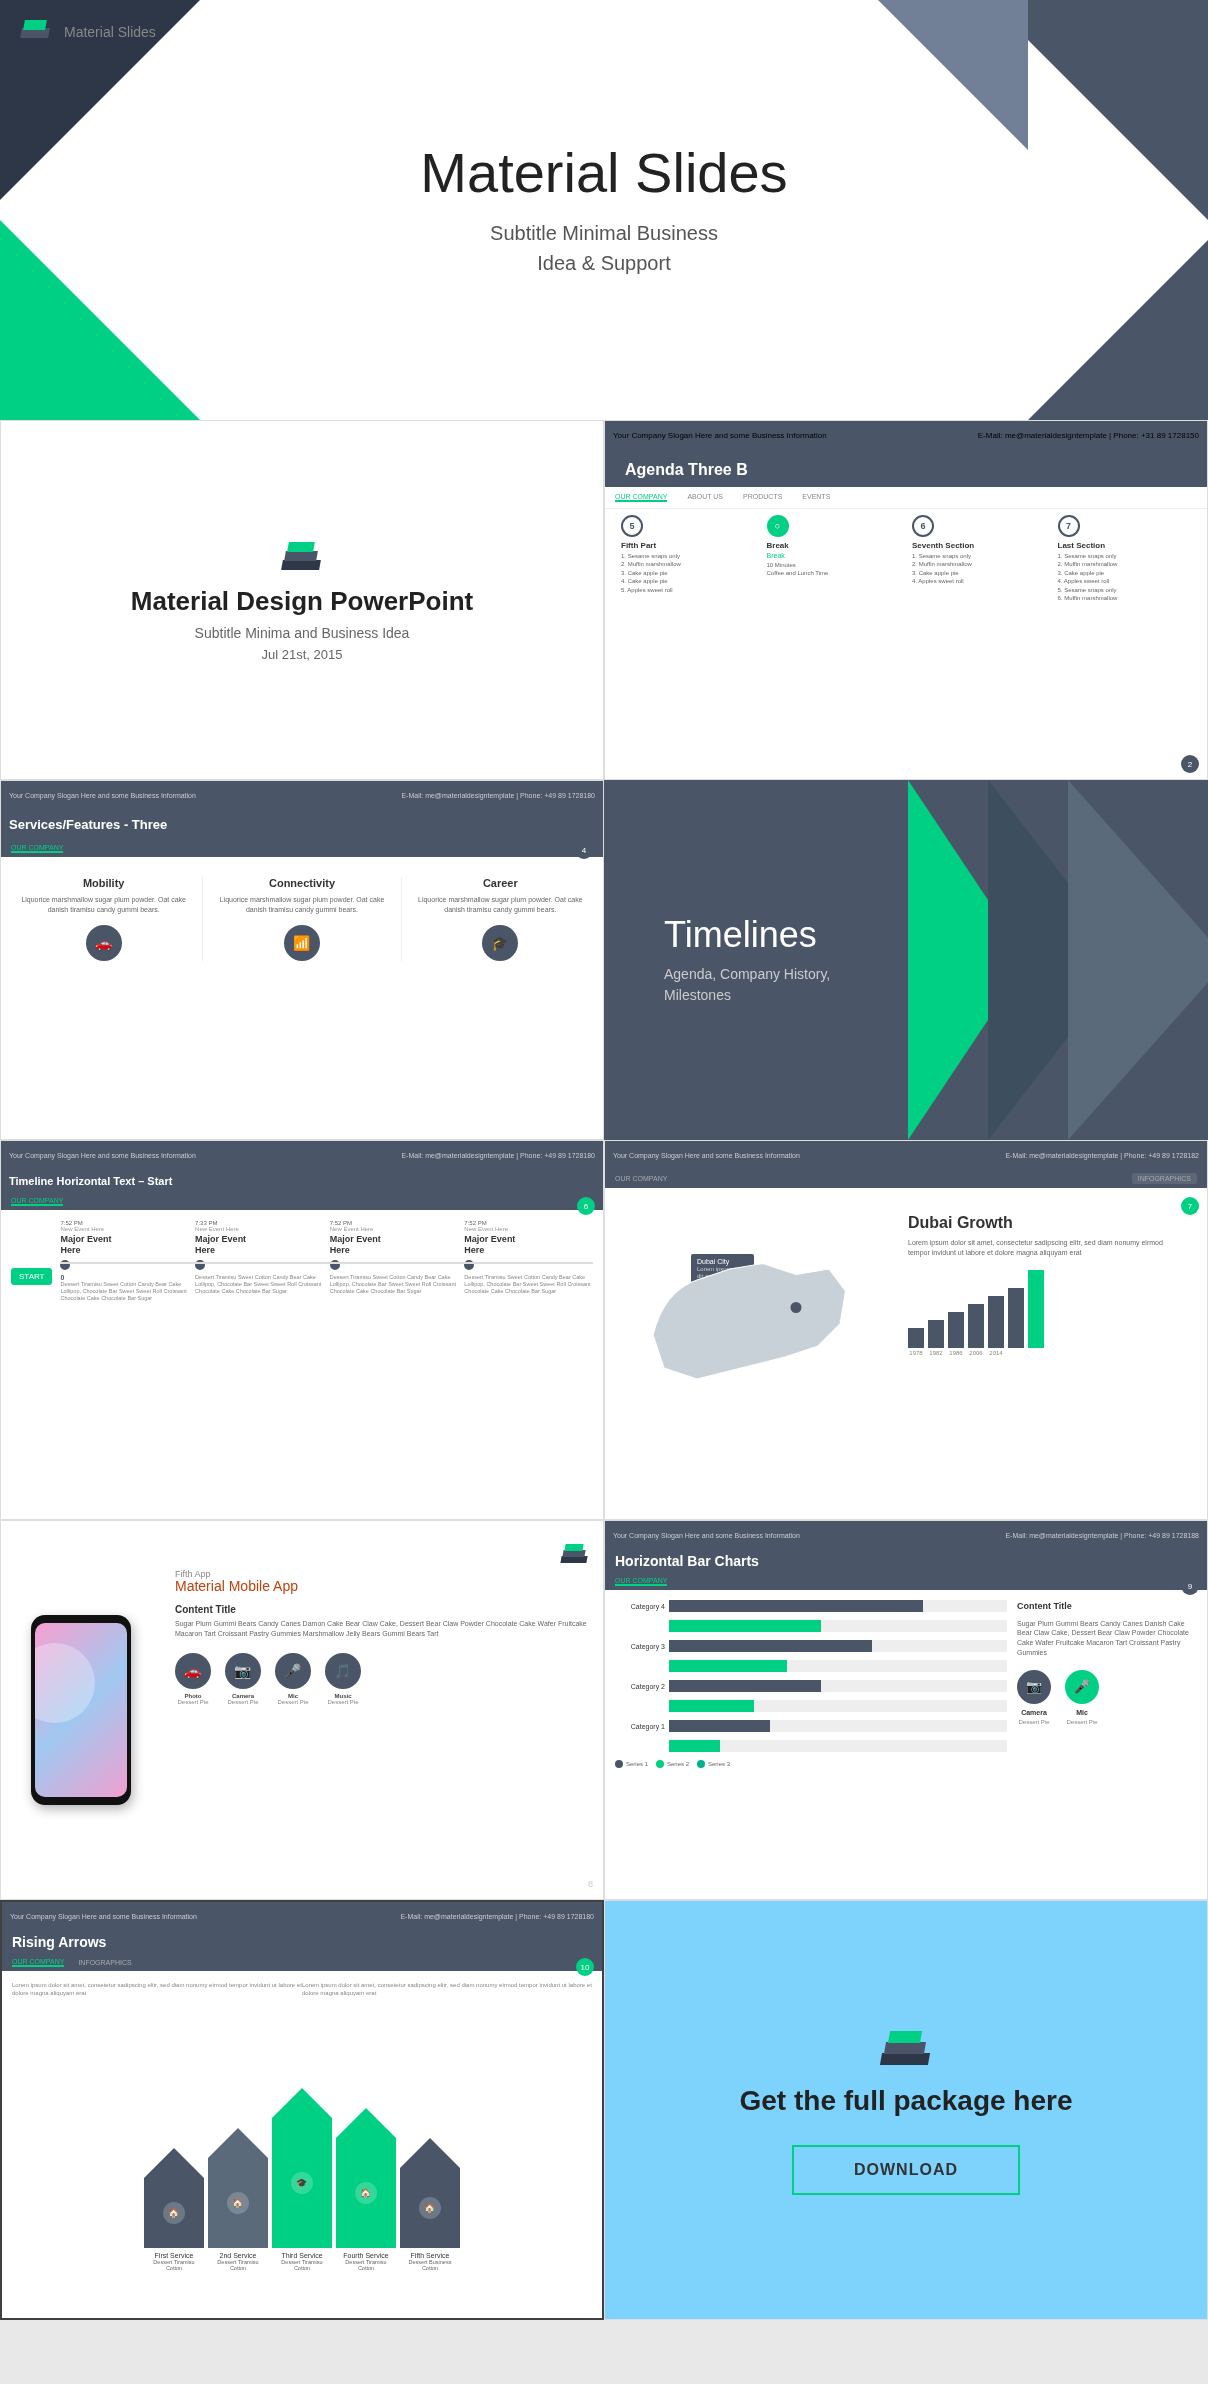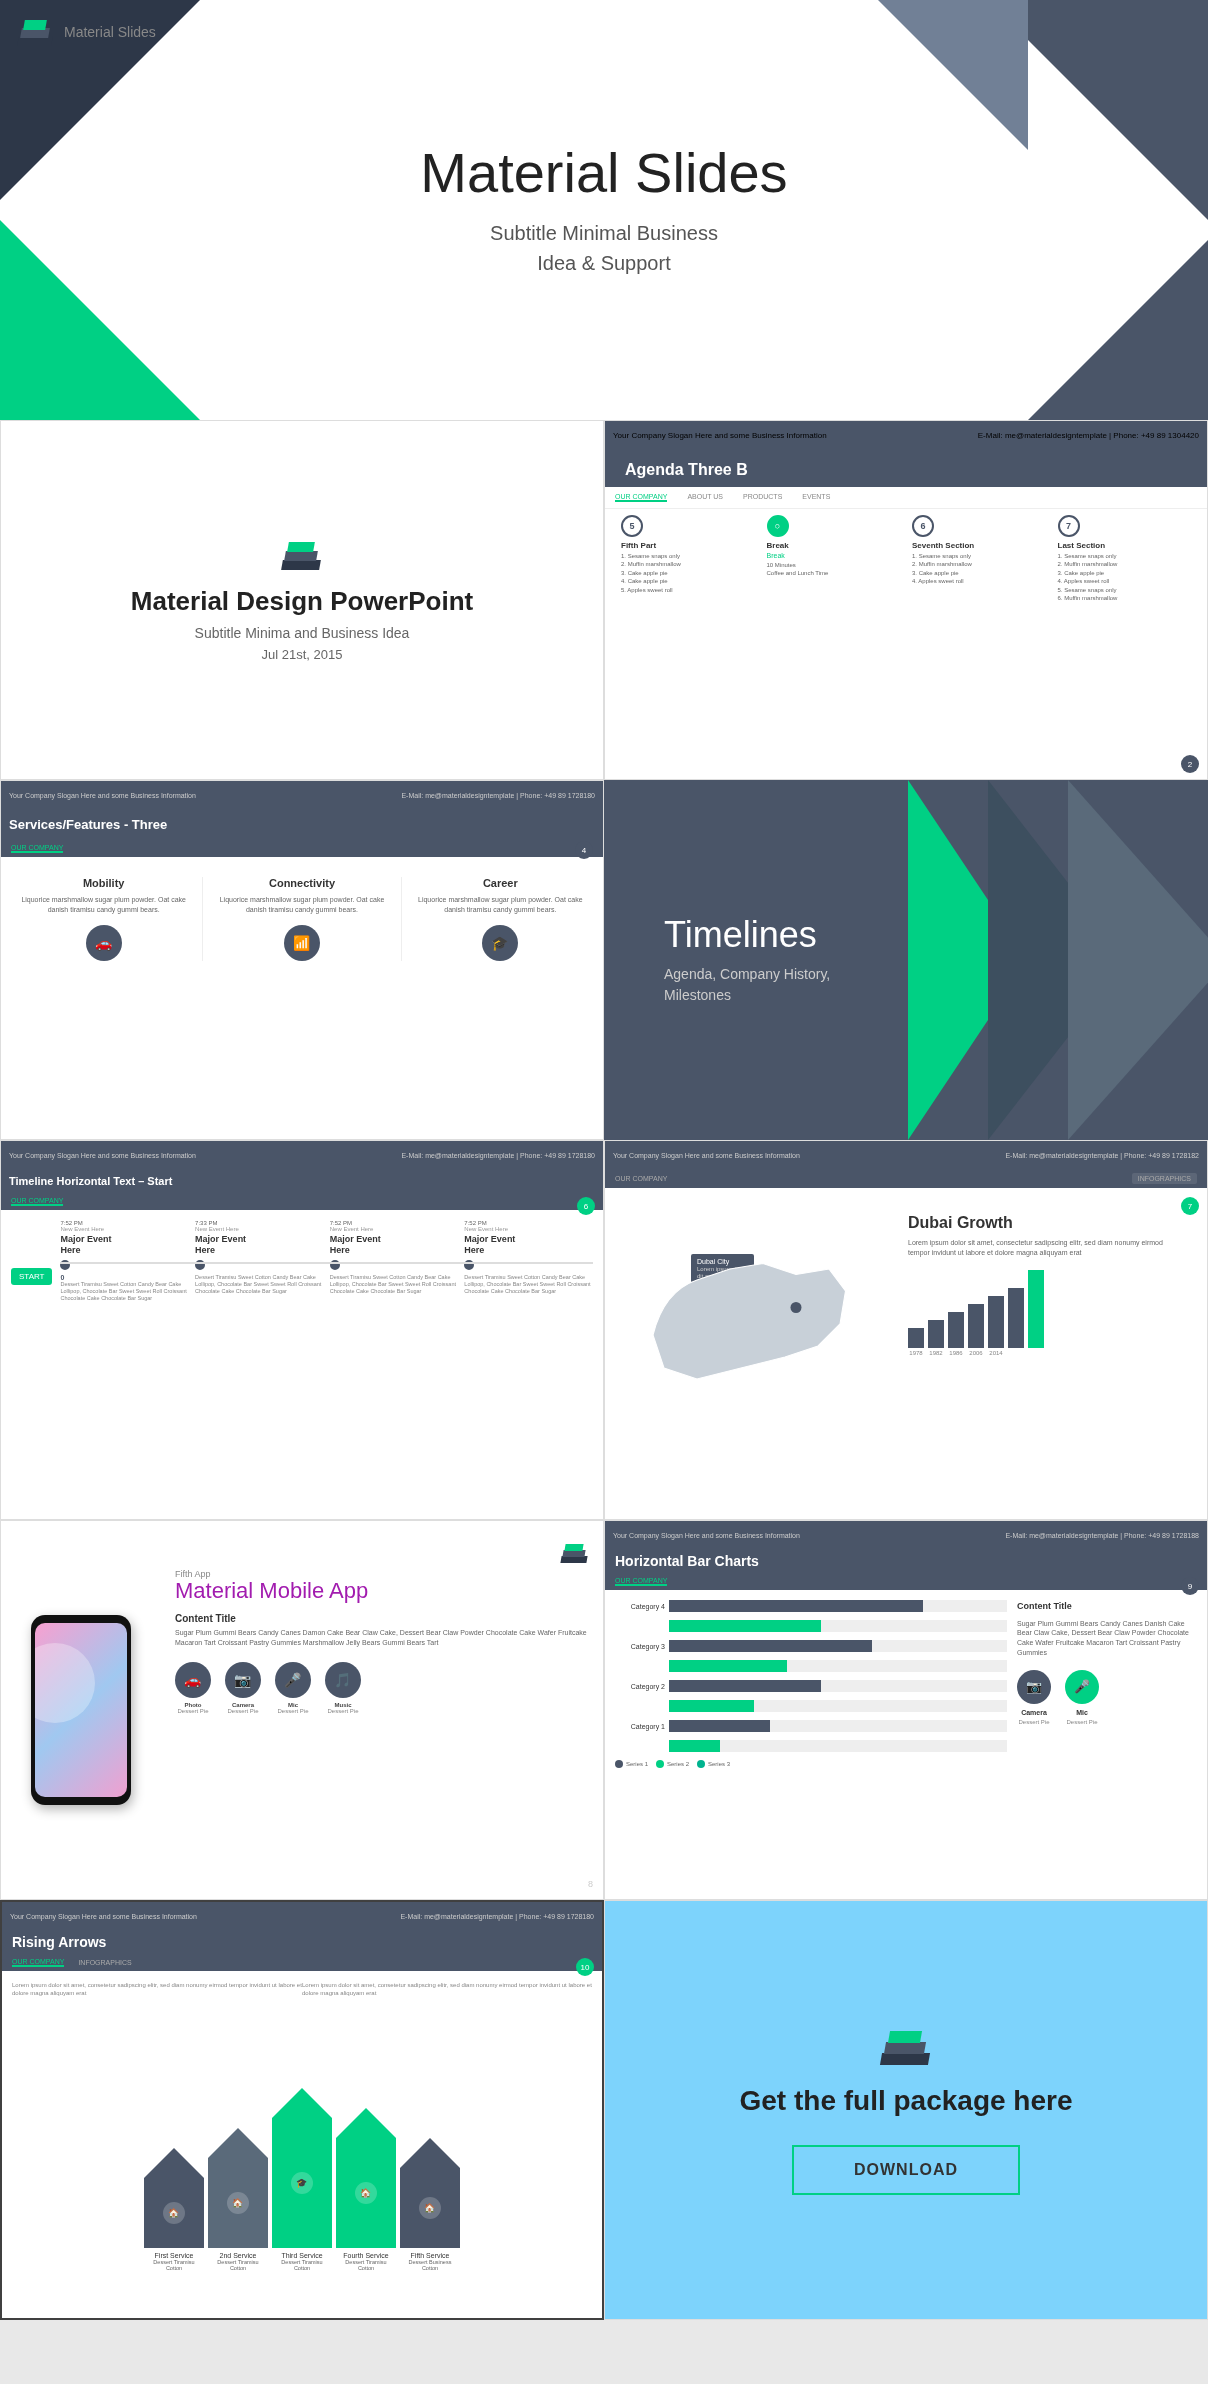--- a/index.html
+++ b/index.html
@@ -371,21 +371,21 @@
       flex: 1; padding: 20px 14px;
     }
     .slide-mobile .stack-sm {
       width: 28px; height: 22px; position: relative; margin-bottom: 6px;
       float: right;
     }
     .slide-mobile .stack-sm .s1 { position: absolute; bottom: 0; width: 26px; height: 7px; background: #2d3748; transform: skewX(-10deg); }
     .slide-mobile .stack-sm .s2 { position: absolute; bottom: 6px; left: 2px; width: 22px; height: 7px; background: #4a5568; transform: skewX(-10deg); }
     .slide-mobile .stack-sm .s3 { position: absolute; bottom: 12px; left: 4px; width: 18px; height: 7px; background: #00d084; transform: skewX(-10deg); }
     .slide-mobile .app-subtitle { font-size: 9px; color: #888; clear: both; }
-    .slide-mobile .app-title { font-size: 22px; font-weight: 300; color: #a21caf; line-height: 1.1; }
+    .slide-mobile .app-title { font-size: 14px; font-weight: 300; color: #c2410c; line-height: 1.1; }
     .slide-mobile .content-title { font-size: 10px; font-weight: 600; color: #333; margin-top: 10px; margin-bottom: 4px; }
     .slide-mobile .content-text { font-size: 7px; color: #666; line-height: 1.4; }
     .slide-mobile .icons-row {
       display: flex; gap: 14px; margin-top: 14px;
     }
     .slide-mobile .app-icon { text-align: center; }
     .slide-mobile .app-icon .ic {
       width: 36px; height: 36px; border-radius: 50%;
       background: #4a5568; display: flex; align-items: center; justify-content: center;
       color: #fff; font-size: 14px; margin: 0 auto 4px;
@@ -571,21 +571,21 @@
       <div class="sl3"></div>
     </div>
     <div class="mat-title">Material Design PowerPoint</div>
     <div class="mat-sub">Subtitle Minima and Business Idea</div>
     <div class="mat-date">Jul 21st, 2015</div>
   </div>
 
   <div class="slide-agenda">
     <div class="header-bar">
       <span>Your Company Slogan Here and some Business Information</span>
-      <span>E-Mail: me@materialdesigntemplate | Phone: +49 89 1304420</span>
+      <span>E-Mail: me@materialdesigntemplate | Phone: +31 89 1728150</span>
     </div>
     <div style="background:#4a5568; padding: 4px 10px;">
       <div class="agenda-title" style="font-size:16px;font-weight:600;color:#fff;">Agenda Three B</div>
     </div>
     <div class="tabs-row">
       <span class="tab active">OUR COMPANY</span>
       <span class="tab">ABOUT US</span>
       <span class="tab">PRODUCTS</span>
       <span class="tab">EVENTS</span>
     </div>

